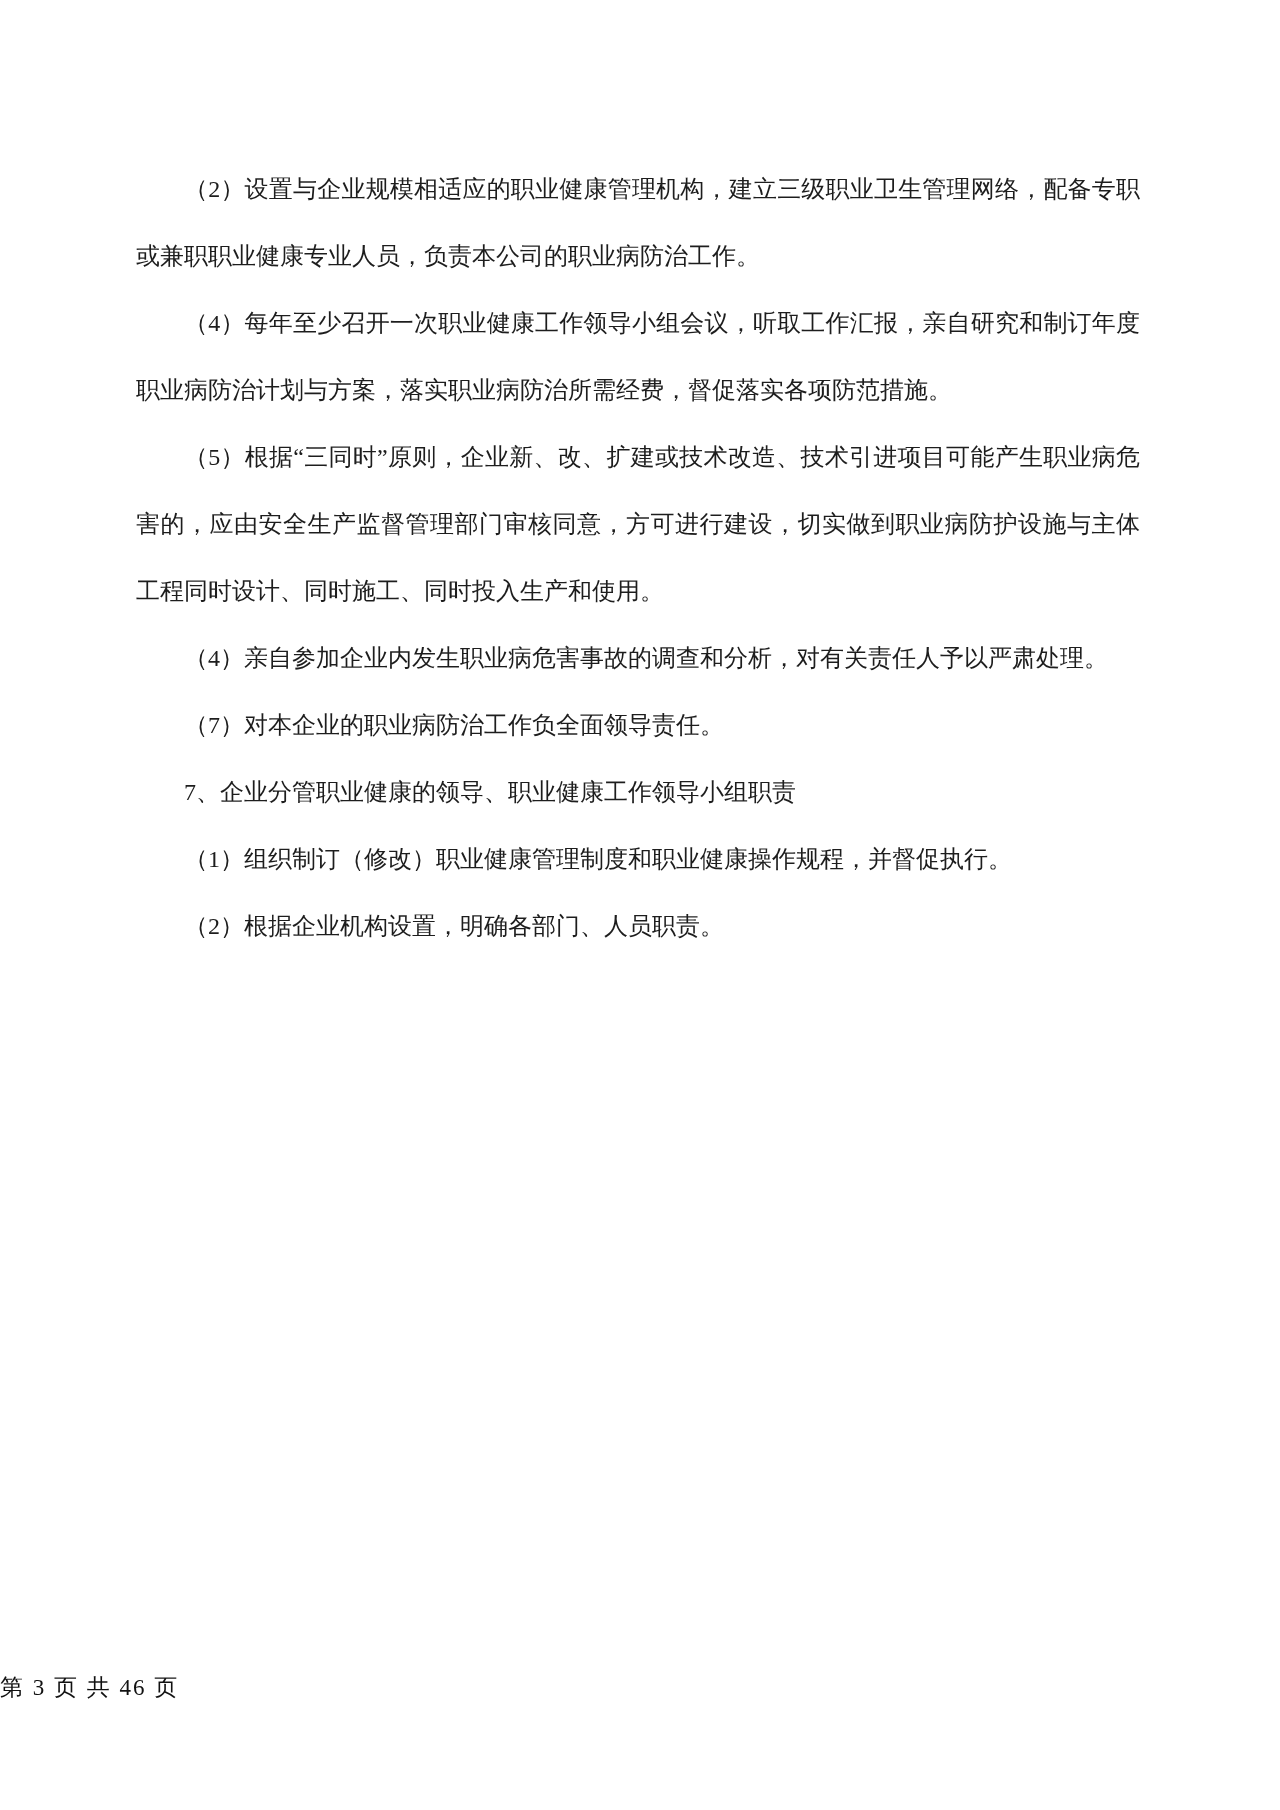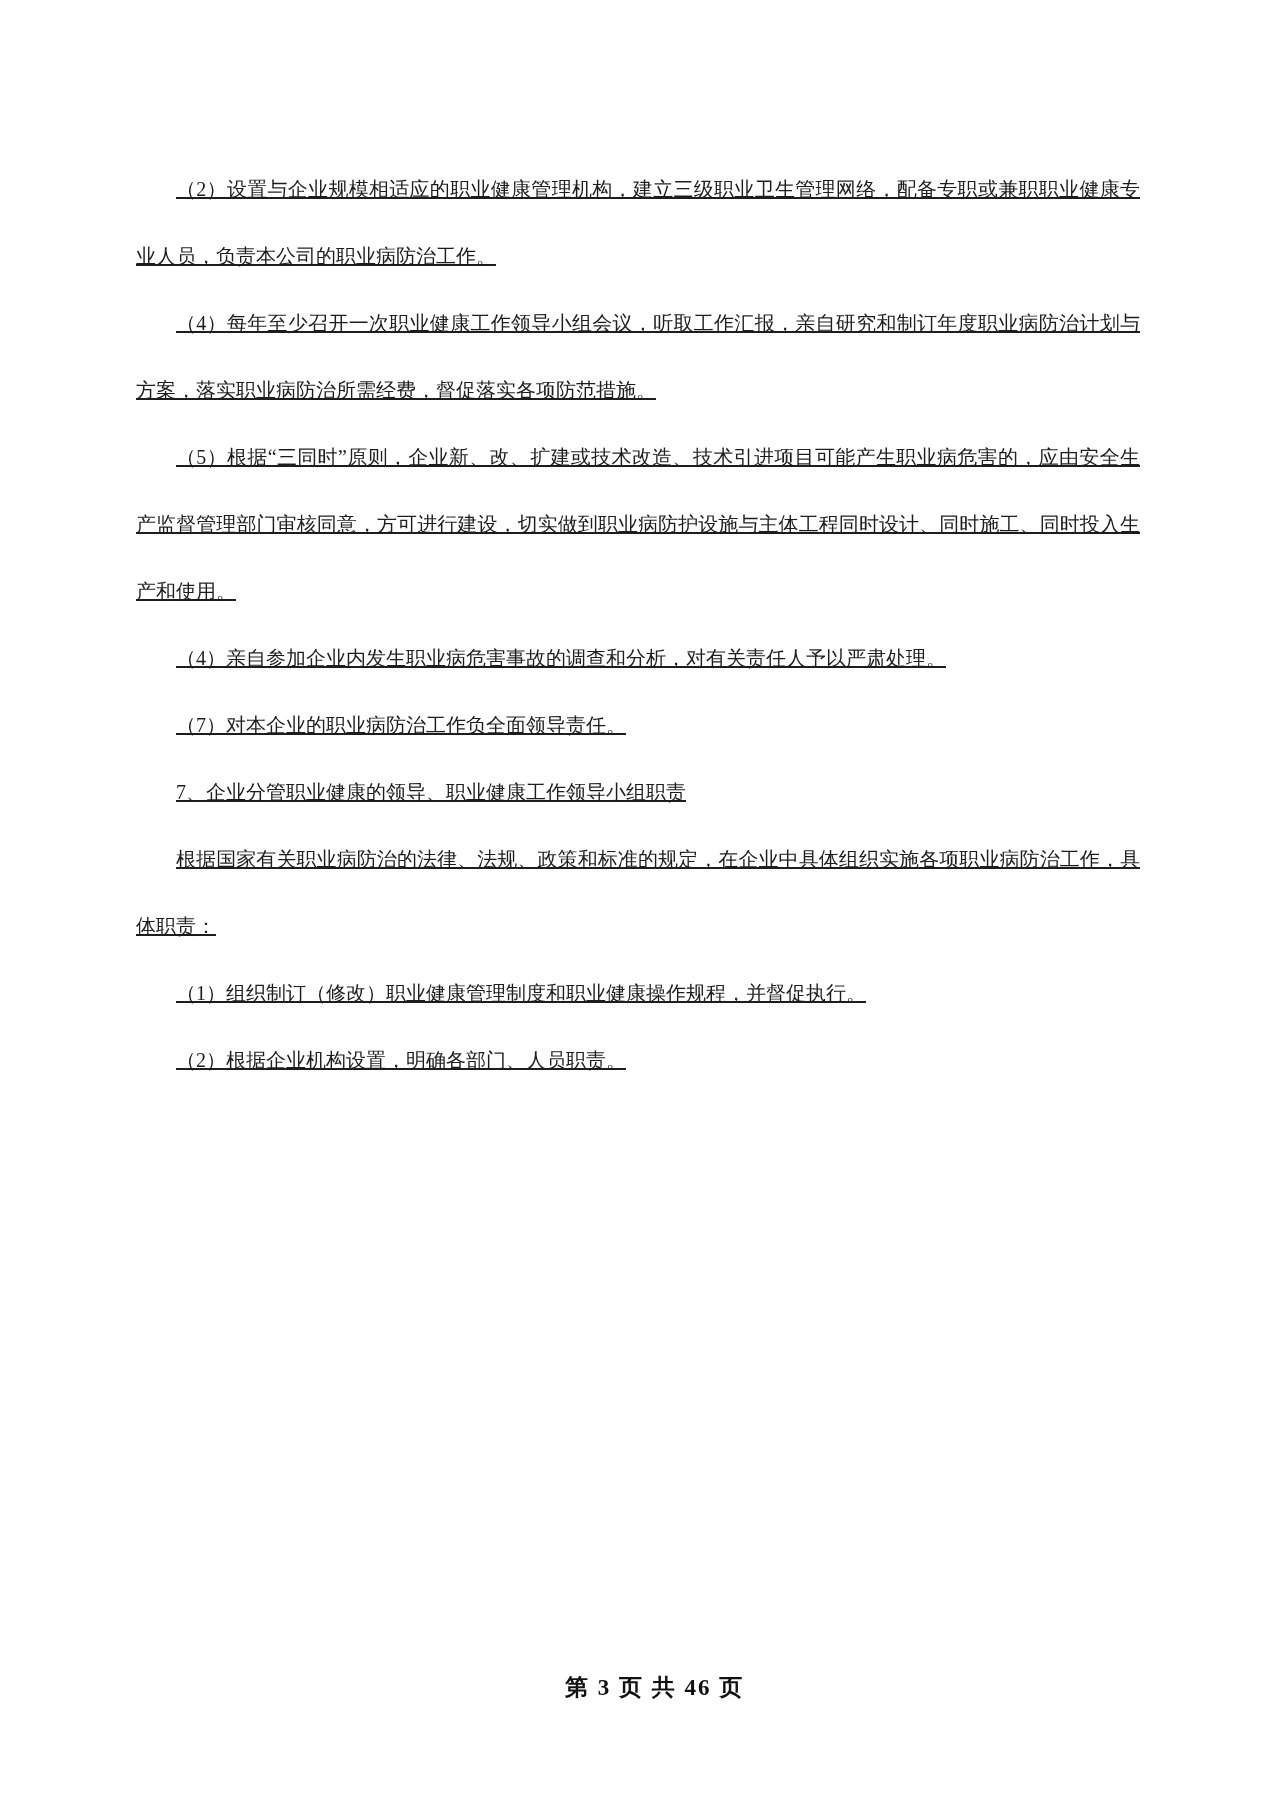--- a/index.html
+++ b/index.html
@@ -14,58 +14,54 @@
     background: #ffffff;
     overflow: hidden;
     font-family: "Liberation Serif", "DejaVu Serif", serif;
   }
   .doc-body {
     position: absolute;
     left: 136px;
     top: 156px;
     width: 1004px;
     color: #1d1d1d;
-    font-size: 20px;
+    font-size: 24px;
     line-height: 67px;
     text-align: justify;
     text-justify: inter-ideograph;
     word-break: normal;
     overflow-wrap: break-word;
-    text-decoration: underline;
   }
   .doc-body p {
     margin: 0;
     padding: 0;
     text-indent: 2em;
   }
   .page-footer {
     position: absolute;
     left: 0;
     right: 0;
     top: 1672px;
-    text-align: center;
     font-size: 23px;
-    font-weight: bold;
+    font-weight: normal;
     color: #111111;
     letter-spacing: 2px;
     font-family: "Liberation Serif", "DejaVu Serif", serif;
-    padding-left: 29px;
   }
 </style>
 </head>
 <body>
 
 <div class="page">
   <div class="doc-body">
     <p>（2）设置与企业规模相适应的职业健康管理机构，建立三级职业卫生管理网络，配备专职或兼职职业健康专业人员，负责本公司的职业病防治工作。</p>
     <p>（4）每年至少召开一次职业健康工作领导小组会议，听取工作汇报，亲自研究和制订年度职业病防治计划与方案，落实职业病防治所需经费，督促落实各项防范措施。</p>
     <p>（5）根据“三同时”原则，企业新、改、扩建或技术改造、技术引进项目可能产生职业病危害的，应由安全生产监督管理部门审核同意，方可进行建设，切实做到职业病防护设施与主体工程同时设计、同时施工、同时投入生产和使用。</p>
     <p>（4）亲自参加企业内发生职业病危害事故的调查和分析，对有关责任人予以严肃处理。</p>
     <p>（7）对本企业的职业病防治工作负全面领导责任。</p>
     <p>7、企业分管职业健康的领导、职业健康工作领导小组职责</p>
-    <p>根据国家有关职业病防治的法律、法规、政策和标准的规定，在企业中具体组织实施各项职业病防治工作，具体职责：</p>
     <p>（1）组织制订（修改）职业健康管理制度和职业健康操作规程，并督促执行。</p>
     <p>（2）根据企业机构设置，明确各部门、人员职责。</p>
   </div>
   <div class="page-footer">
     <span>第 3 页 共 46 页</span>
   </div>
 </div>
 
 </body></html>

